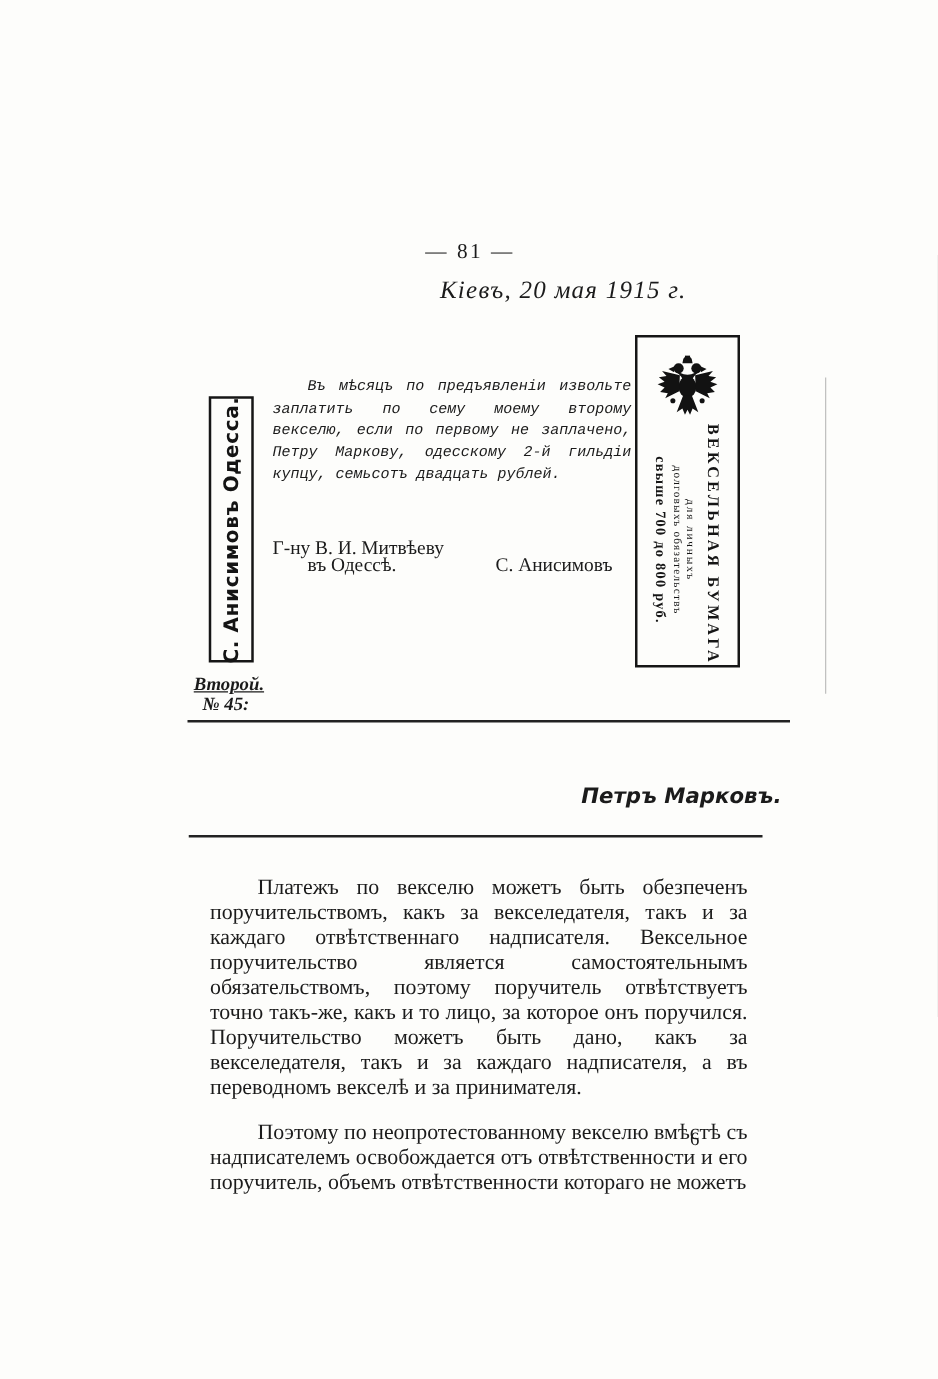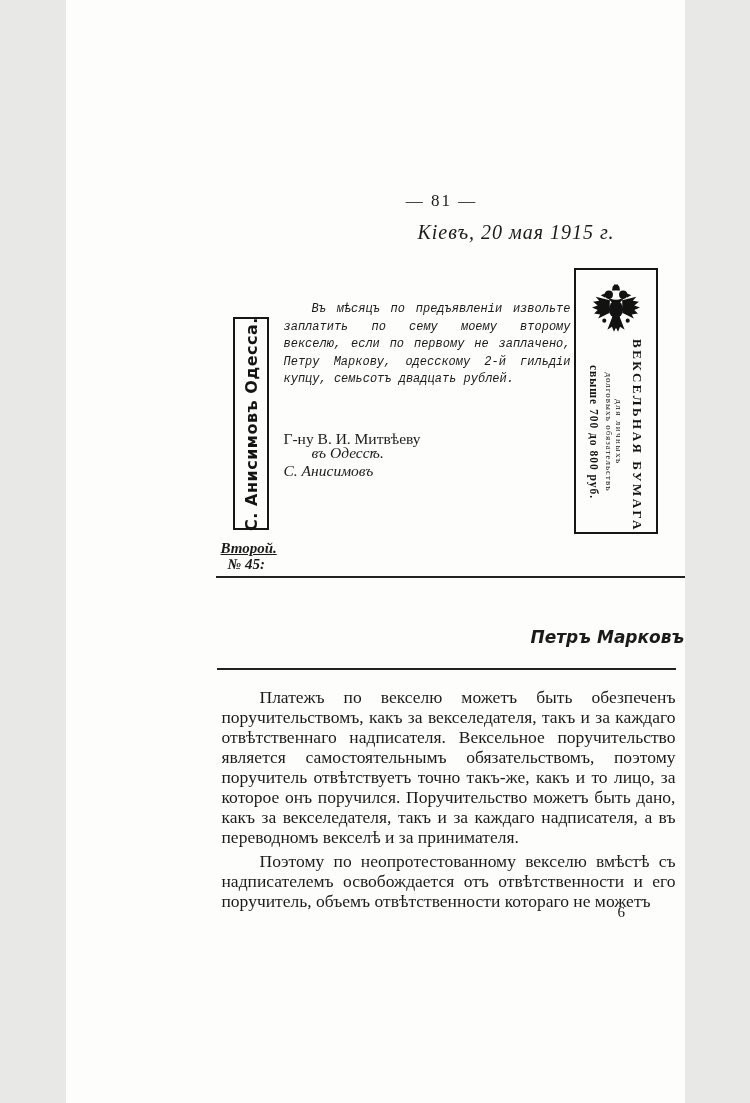--- a/index.html
+++ b/index.html
@@ -1,18 +1,18 @@
 <!DOCTYPE html>
 <html><head>
 <meta charset="utf-8">
 <style>
   html,body { margin:0; padding:0; background:#e8e8e6; }
   .page {
     position:relative;
-    width:619px; height:1103px;
+    width:750px; height:1103px;
     margin:0 auto;
     background:#fdfdfb;
     color:#1b1b1b;
     font-family:"Liberation Serif","DejaVu Serif",serif;
     overflow:hidden;
   }
   .abs { position:absolute; }
 
   .header-num { left:330px; top:191px; width:92px; text-align:center;
     font-size:17px; letter-spacing:2px; }
@@ -23,40 +23,40 @@
   .bill-title { left:248px; top:252px; font-style:italic; font-size:23px;
     letter-spacing:1.5px; white-space:nowrap; }
 
   .bill-text { left:218px; top:301px; width:287px;
     font-style:italic; font-size:12px; line-height:17.5px;
     text-align:justify; text-indent:28px;font-family:Liberation Mono, monospace; }
 
   .addressee { left:218px; top:416px; font-size:15.5px; white-space:nowrap;margin-top:14px; }
 
   .place-row { left:218px; top:444px; width:272px; display:flex;
-    justify-content:space-between; font-style:italic; font-size:15.5px;flex-direction:column; }
+    justify-content:space-between; font-size:15.5px; }
   .place-row .place { padding-left:28px; }
 
   .acceptance { left:218px; top:511px; font-style:italic; font-size:14.5px; line-height:17px; }
   .acceptance .l2 { margin-left:30px; }
 
   .copy-label { left:155px; top:540px; font-style:italic; font-weight:bold; font-size:15px;text-decoration:underline; }
   .bill-number { left:162px; top:556px; font-style:italic; font-weight:bold; font-size:15px; }
 
   .rule { border:none; border-top:2px solid #222; margin:0; }
   .rule-1 { left:150px; top:576px; width:482px; }
   .rule-2 { left:151px; top:668px; width:459px; }
 
   .endorse-text { left:185px; top:596px; font-style:italic; font-size:16px; white-space:nowrap; }
   .endorse-sign { left:465px; top:627px; font-family:"DejaVu Sans",sans-serif;
     font-style:italic; font-weight:bold; font-size:17px; white-space:nowrap; }
 
   .article { left:152px; top:683px; width:462px; font-size:17.5px;
     line-height:20px; text-align:justify; }
-  .article p { margin:4px; text-indent:38px; }
+  .article p { margin:16px; text-indent:38px; }
 
   .footer-num { left:552px; top:904px; font-size:15px; }
 
   
   .side-box { left:167px; top:317px; width:36px; height:213px;
     border:2px solid #161616; box-sizing:border-box; }
   .side-box .label { position:absolute; top:50%; left:50%;
     transform:translate(-50%,-50%) rotate(-90deg);
     white-space:nowrap; font-family:"DejaVu Sans",sans-serif;
     font-weight:bold; font-size:16px; letter-spacing:0.5px; color:#141414; }

